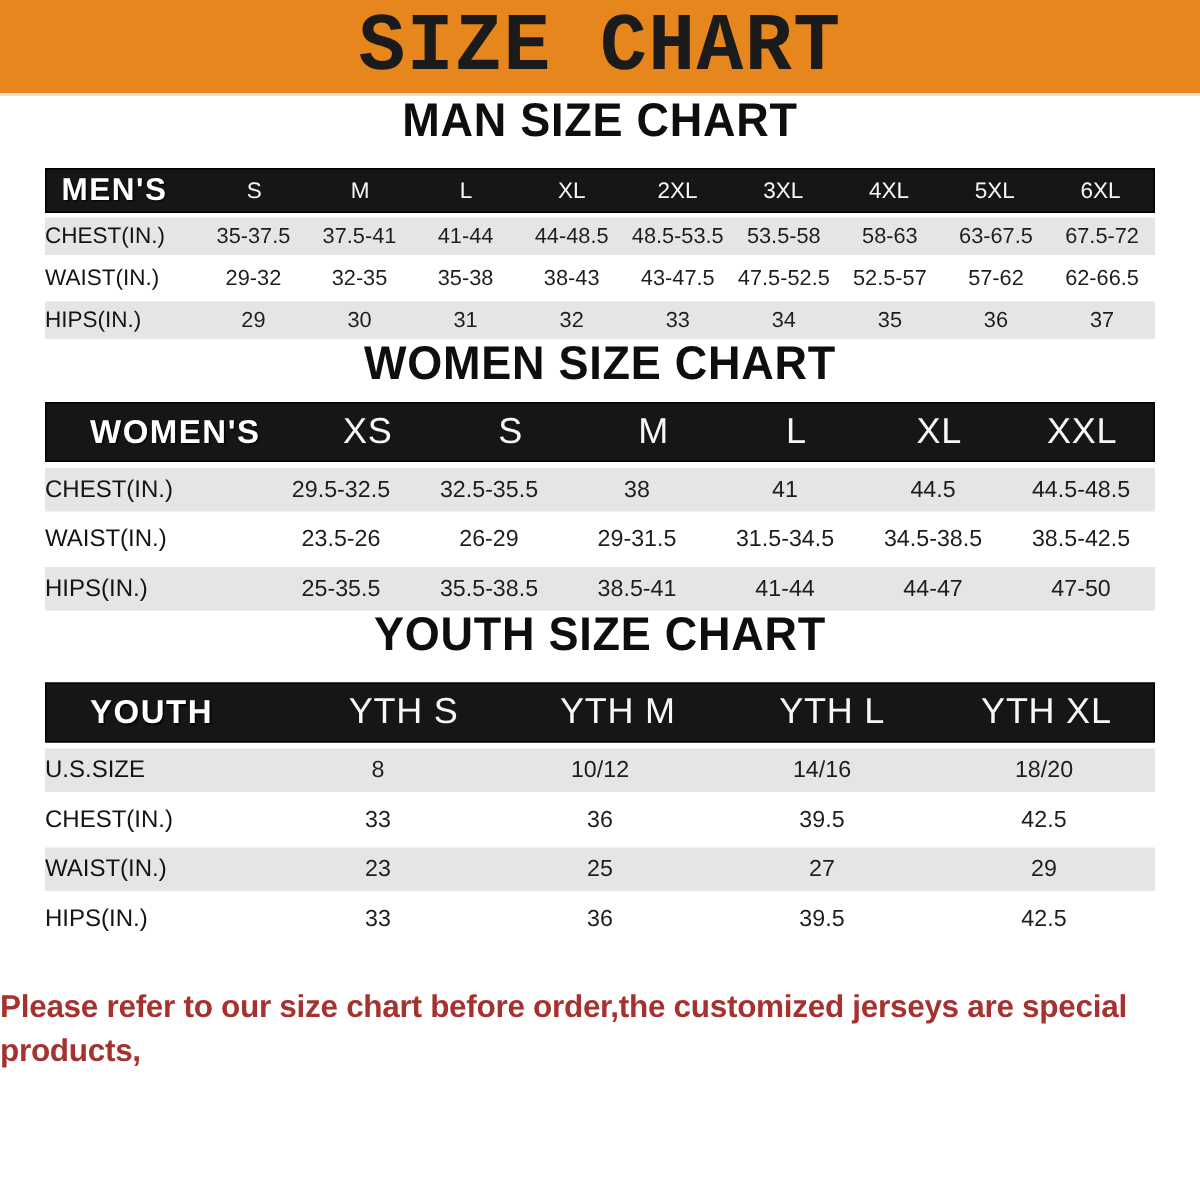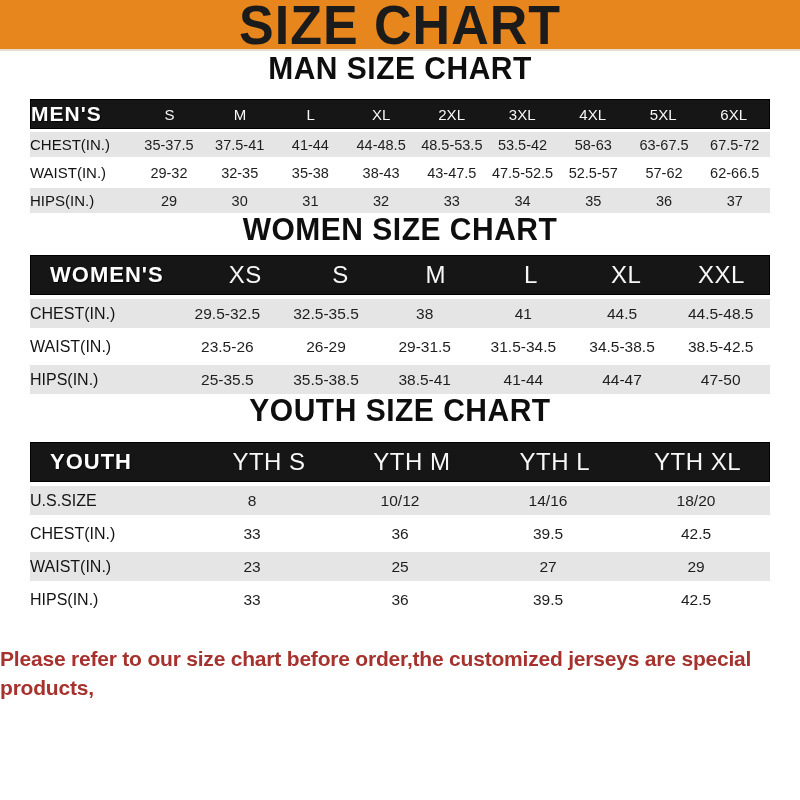--- a/index.html
+++ b/index.html
@@ -3,24 +3,25 @@
 <meta charset="utf-8">
 <style>
   * { box-sizing: border-box; }
   html, body { margin: 0; padding: 0; }
   body {
     width: 800px; height: 800px; overflow: hidden;
     background: #ffffff;
     font-family: "Liberation Sans", sans-serif;
   }
   .banner {
-    height: 51px;
+    height: 64px;
     background: var(--banner_bg, #E8861E);
     display: flex; align-items: center; justify-content: center;
     border-bottom: 2px solid #e6ddcf;
+    font-family: Liberation Mono, monospace;
   }
   .banner h1 {
     margin: 0;
     font-size: 52px; font-weight: bold; letter-spacing: 1px;
     color: var(--banner_text, #1b1b1b);
     transform: scaleY(1.05);
   }
   h2.section-heading {
     margin: 0; text-align: center;
     font-size: 30px; font-weight: bold; line-height: 34px;
@@ -40,21 +41,21 @@
     display: flex; align-items: center;
     background: var(--bar_bg, #161616);
     color: #f7f7f7;
     border: 1px solid #000;
   }
   .men   .thead { height: 30px; }
   .women .thead, .youth .thead { height: 40px; }
 
   .thead .label {
     font-weight: bold; letter-spacing: 1px;
-    text-align: left; 
+    text-align: left; padding-left: 10px;
     color: #ffffff; text-shadow: 1px 1px 1px rgba(0,0,0,0.8);
   }
   .men   .label { flex: 0 0 14%; }
   .women .label, .youth .label { flex: 0 0 20%; }
   .men   .thead .label { font-size: 21px; }
   .women .thead .label, .youth .thead .label { font-size: 22px; margin-left: 19px; }
 
   .cell { flex: 1; text-align: center; }
   .men   .thead .cell { font-size: 15px; }
   .women .thead .cell, .youth .thead .cell { font-size: 24px; letter-spacing: 0.5px; }
@@ -100,21 +101,21 @@
       <div class="cell">5XL</div>
       <div class="cell">6XL</div>
     </div>
     <div class="row gray">
       <div class="label">CHEST(IN.)</div>
       <div class="cell">35-37.5</div>
       <div class="cell">37.5-41</div>
       <div class="cell">41-44</div>
       <div class="cell">44-48.5</div>
       <div class="cell">48.5-53.5</div>
-      <div class="cell">53.5-42</div>
+      <div class="cell">53.5-58</div>
       <div class="cell">58-63</div>
       <div class="cell">63-67.5</div>
       <div class="cell">67.5-72</div>
     </div>
     <div class="row">
       <div class="label">WAIST(IN.)</div>
       <div class="cell">29-32</div>
       <div class="cell">32-35</div>
       <div class="cell">35-38</div>
       <div class="cell">38-43</div>

